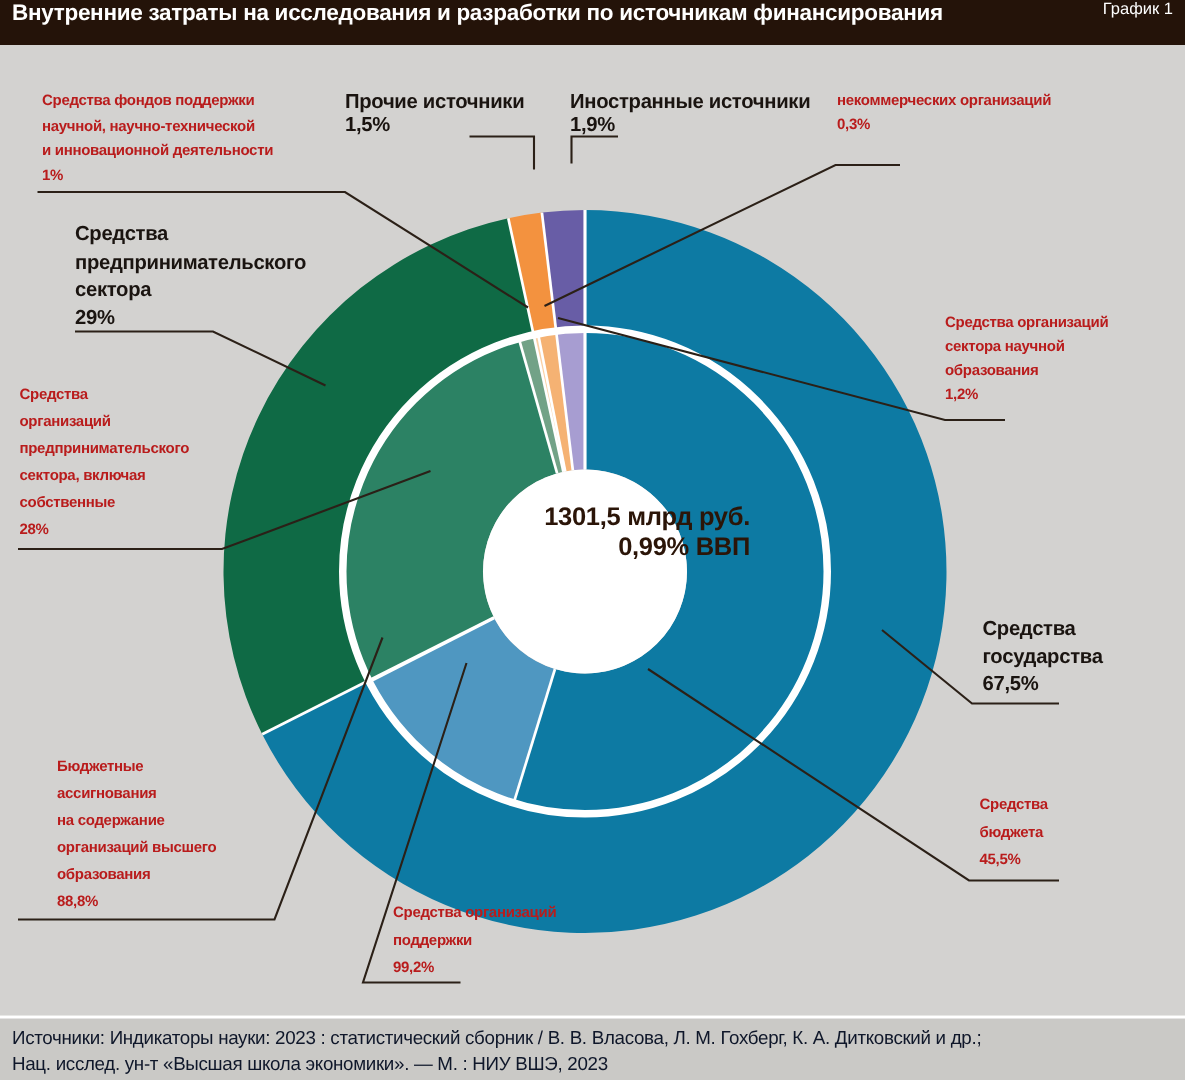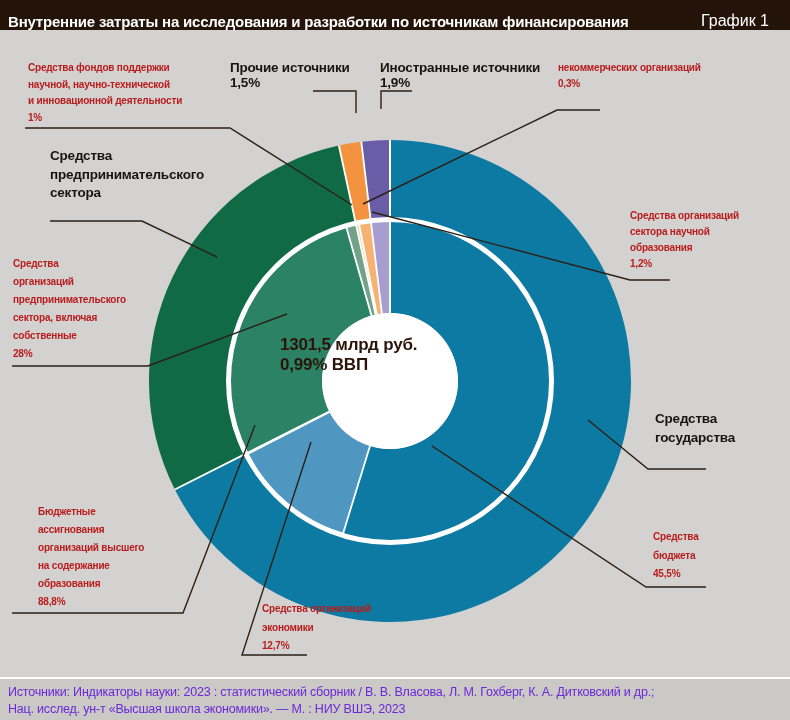--- a/index.html
+++ b/index.html
@@ -1,31 +1,31 @@
 <!DOCTYPE html>
 <html><head>
 <meta charset="utf-8">
 <style>
   html,body{margin:0;padding:0;}
   body{width:790px;height:720px;position:relative;overflow:hidden;
        font-family:"Liberation Sans","DejaVu Sans",sans-serif;background:#d3d2d0;}
   .titlebar{position:absolute;left:0;top:0;width:790px;height:30px;background:#241309;
-            display:flex;align-items:flex-end;justify-content:space-between;box-sizing:border-box;
-            padding:0 21px 0 8px;z-index:5;}
+            display:flex;align-items:flex-start;justify-content:space-between;box-sizing:border-box;
+            padding:0 8px 0 8px;z-index:5;}
   .titlebar .title{color:#fff;font-weight:bold;font-size:15px;letter-spacing:-0.2px;}
-  .titlebar .tag{color:#fff;font-size:16px;}
+  .titlebar .tag{color:#fff;font-size:11px;}
   .canvas{position:absolute;left:0;top:30px;width:790px;height:647px;}
   svg.chart{position:absolute;left:0;top:-30px;width:790px;height:720px;}
   .callout{position:absolute;font-size:10px;line-height:16px;color:#b91c1c;letter-spacing:-0.2px;z-index:4;font-weight:bold;}
   .callout.bold{font-weight:bold;color:#1a1410;font-size:13.5px;}
-  .center-label{position:absolute;left:280px;top:305px;width:220px;text-align:left;
+  .center-label{position:absolute;left:280px;top:305px;width:220px;text-align:right;
                 font-weight:bold;font-size:17px;line-height:20px;color:#2b1508;z-index:4;letter-spacing:-0.2px;}
   .source{position:absolute;left:0;top:677px;width:790px;height:43px;background:#cac9c6;
           border-top:2px solid #ffffff;box-sizing:border-box;padding:5px 8px 0 8px;
-          font-size:12.5px;line-height:17px;color:#6d28d9;z-index:5;letter-spacing:-0.2px;}
+          font-size:12.5px;line-height:17px;color:#0f172a;z-index:5;letter-spacing:-0.2px;}
 </style>
 </head>
 <body>
 
 <div class="titlebar">
   <span class="title">Внутренние затраты на исследования и разработки по источникам финансирования</span>
   <span class="tag">График 1</span>
 </div>
 
 <div class="canvas">
@@ -105,55 +105,57 @@
   <div class="callout" style="left:630px;top:178px;width:155px;">
       <div>Средства организаций</div>
       <div>сектора научной</div>
       <div>образования</div>
       <div>1,2%</div>
     </div>
 
   <div class="callout bold" style="left:655px;top:380px;width:130px;line-height:18.5px;">
       <div>Средства</div>
       <div>государства</div>
+      <div>67,5%</div>
     </div>
 
   <div class="callout" style="left:653px;top:498px;width:130px;line-height:18.5px;">
       <div>Средства</div>
       <div>бюджета</div>
       <div>45,5%</div>
     </div>
 
   <div class="callout" style="left:262px;top:570px;width:160px;line-height:18.5px;">
       <div>Средства организаций</div>
-      <div>экономики</div>
-      <div>12,7%</div>
+      <div>поддержки</div>
+      <div>99,2%</div>
     </div>
 
   <div class="callout" style="left:38px;top:473px;width:160px;line-height:18px;">
       <div>Бюджетные</div>
       <div>ассигнования</div>
+      <div>на содержание</div>
       <div>организаций высшего</div>
-      <div>на содержание</div>
       <div>образования</div>
       <div>88,8%</div>
     </div>
 
   <div class="callout" style="left:13px;top:225px;width:160px;line-height:18px;">
       <div>Средства</div>
       <div>организаций</div>
       <div>предпринимательского</div>
       <div>сектора, включая</div>
       <div>собственные</div>
       <div>28%</div>
     </div>
 
   <div class="callout bold" style="left:50px;top:117px;width:170px;line-height:18.5px;">
       <div>Средства</div>
       <div>предпринимательского</div>
       <div>сектора</div>
+      <div>29%</div>
     </div>
 </div>
 
 <div class="source">
     <div>Источники: Индикаторы науки: 2023 : статистический сборник / В. В. Власова, Л. М. Гохберг, К. А. Дитковский и др.;</div>
     <div>Нац. исслед. ун-т «Высшая школа экономики». — М. : НИУ ВШЭ, 2023</div>
   </div>
 
 </body></html>

